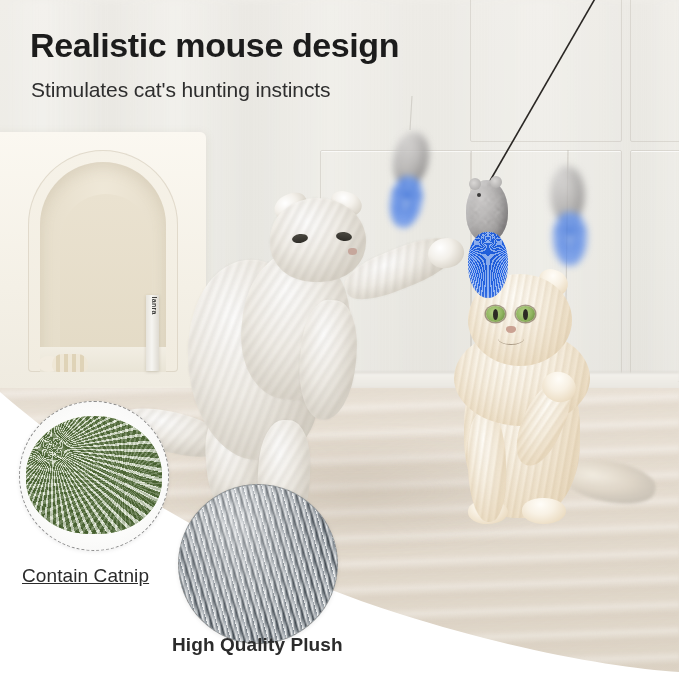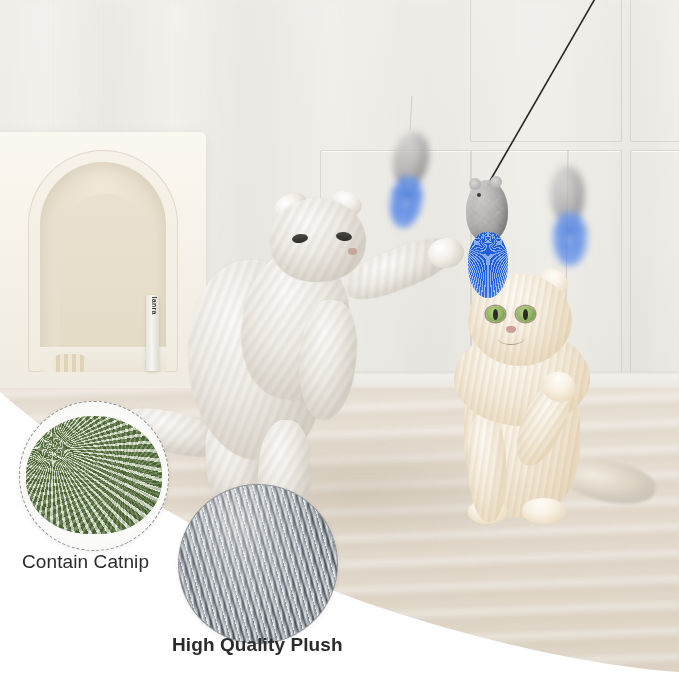--- a/index.html
+++ b/index.html
@@ -330,21 +330,21 @@
   }
   .subhead{
     position:absolute;left:31px;top:79px;
     font-size:21px;font-weight:400;color:#2e2e2e;
     letter-spacing:-.1px;line-height:1;
   }
   .caption{
     position:absolute;font-size:19px;font-weight:400;color:#2b2b2b;
     letter-spacing:.1px;white-space:nowrap;
   }
-  #caption-catnip{left:22px;top:551px;}
+  #caption-catnip{left:22px;top:565px;text-decoration:underline;}
   #caption-plush{left:172px;top:634px;font-weight:bold;}
 </style>
 </head>
 <body>
 
 <div id="stage">
 
   <div class="photo">
 
     <div class="wall"></div>
@@ -483,17 +483,19 @@
     <div class="catnip-pile">
       <div class="catnip-flakes"></div>
     </div>
   </div>
 
   <div class="callout" id="callout-plush">
     <div class="plush-tex"></div>
     <div class="plush-sheen"></div>
   </div>
 
+  <div class="headline">Realistic mouse design</div>
+  <div class="subhead">Stimulates cat's hunting instincts</div>
 
   <div class="caption" id="caption-catnip">Contain Catnip</div>
   <div class="caption" id="caption-plush">High Quality Plush</div>
 
 </div>
 
 </body></html>

